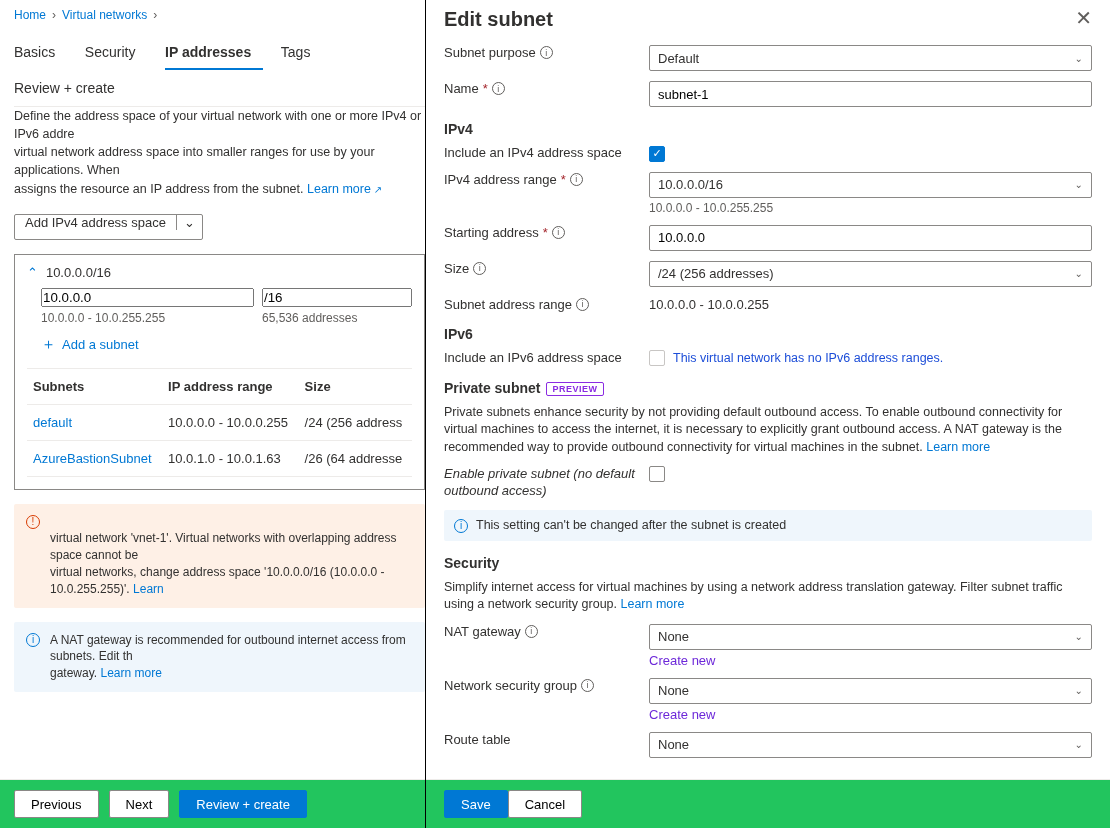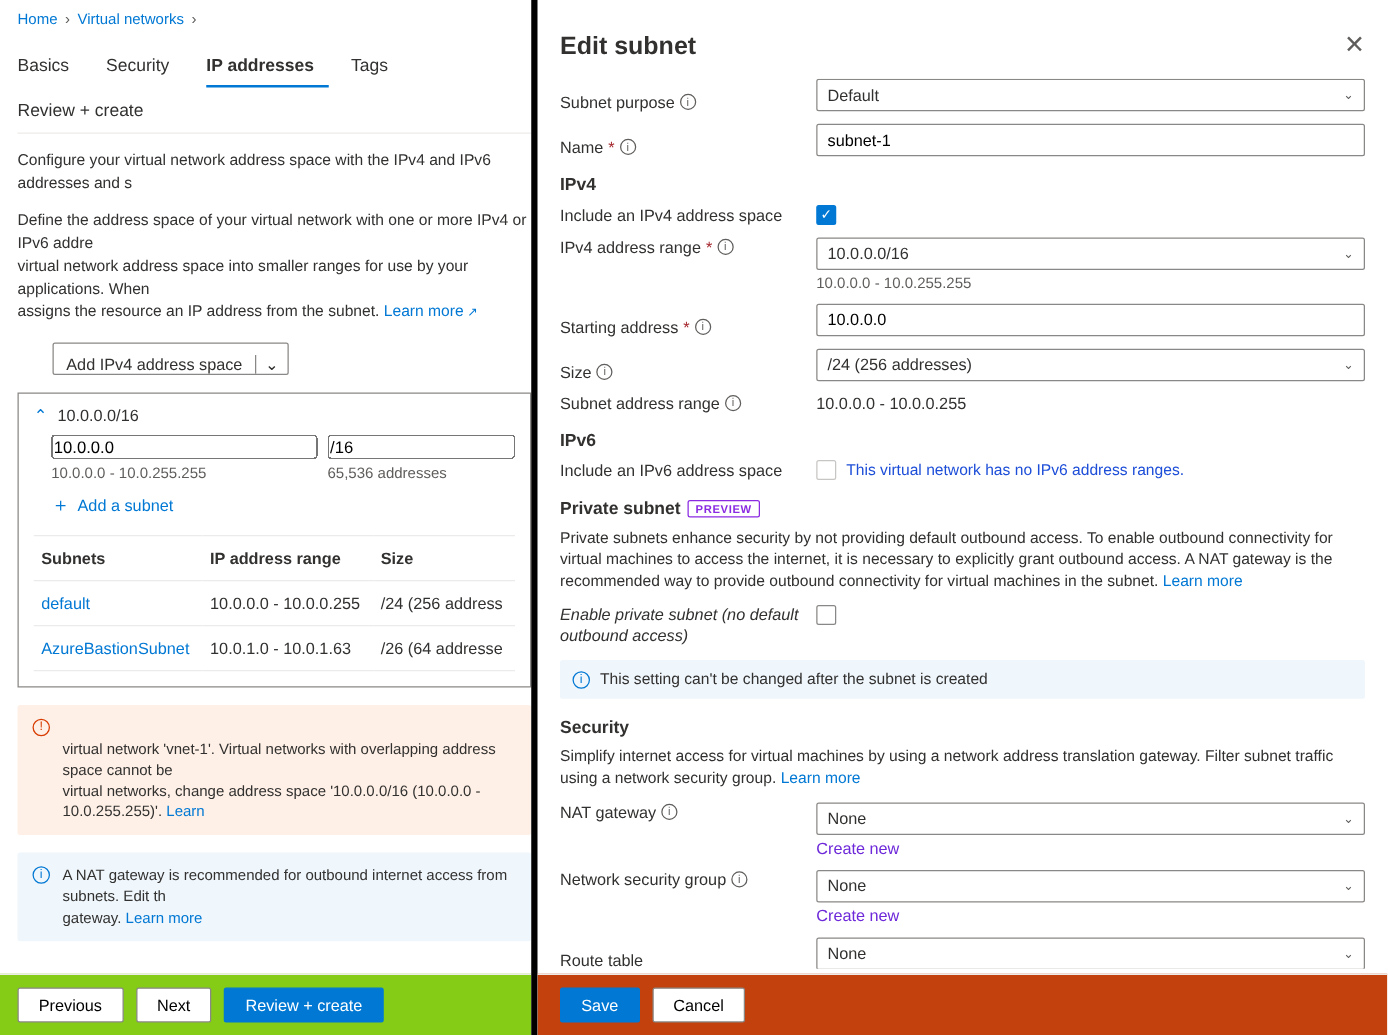--- a/index.html
+++ b/index.html
@@ -1,79 +1,79 @@
 <!DOCTYPE html>
 <html><head>
 <meta charset="utf-8">
 <style>
   * { box-sizing: border-box; margin: 0; padding: 0; font-family: "Segoe UI", sans-serif; }
   html, body { width: 1110px; height: 828px; overflow: hidden; color: #323130; font-size: 13px; background:#fff;}
   a { color: #0078D4; text-decoration: none; }
   .page { display: flex; width: 100%; height: 100%; }
   .left-pane { flex: 0 0 425px; padding: 8px 0 0 14px; position: relative; }
-  .right-pane { flex: 1; border-left: 5px solid #000000; padding: 26px 18px 0 18px; position: relative; overflow:hidden;}
+  .right-pane { flex: 1; border-left: 1px solid #000000; padding: 8px 18px 0 18px; position: relative; overflow:hidden;}
   
   .breadcrumb { font-size: 12px; padding: 0 0 6px 0; display:flex; gap:6px; align-items:center; color:#0078D4;}
   .breadcrumb .sep { color:#605e5c; }
   .page-title { font-size: 24px; font-weight: 600; padding-bottom: 6px; display:flex; align-items:center; gap:10px;}
   .ellipsis { color:#605e5c; font-size:16px;}
   
   .tabs { border-bottom: 1px solid #edebe9; margin-top: 6px; }
   .tab { display:inline-block; padding: 10px 12px 10px 0; margin-right:14px; font-size:14px; cursor:pointer;}
   .tab.active { color:#323130; font-weight:600; border-bottom:2px solid #0078D4; padding-bottom: 8px;}
   
   .desc { font-size: 12.5px; line-height: 1.45; padding: 12px 0; }
   .desc .link-ext::after { content:" ↗"; font-size:10px;}
   
-  .combo-btn { display:inline-flex; border:1px solid #8a8886; border-radius:2px; font-size:13px; height:26px; align-items:flex-end; margin-top:4px;margin-left:28px;}
+  .combo-btn { display:inline-flex; border:1px solid #8a8886; border-radius:2px; font-size:13px; height:26px; align-items:flex-start; margin-top:4px;}
   .combo-btn .lbl { padding:0 10px;}
   .combo-btn .split { border-left:1px solid #8a8886; width:26px; display:flex; align-items:center; justify-content:center;}
   
   .addr-box { border:1px solid #8a8886; margin-top:14px; padding: 10px 12px 12px 12px; }
   .addr-header { display:flex; align-items:center; gap:8px; font-size:13px; margin-bottom:8px;}
   .row2 { display:flex; gap:8px;}
   .hint { font-size:12px; color:#605e5c; padding-top:4px;}
   .add-subnet { display:flex; align-items:center; gap:6px; color:#0078D4; padding:10px 0 8px 14px; font-size:13px; cursor:pointer;}
   .add-subnet .plus{ font-size:15px; }
   .tbl { width:100%; border-collapse: collapse; margin-top:6px; font-size:13px;}
   .tbl th { text-align:left; font-weight:600; padding:10px 6px; border-top:1px solid #edebe9; border-bottom:1px solid #edebe9;}
   .tbl td { padding:10px 6px; border-bottom:1px solid #edebe9;}
   
   .alert { display:flex; gap:10px; padding:10px 12px; font-size:12px; border-radius:2px; margin-top:14px; line-height:1.4;}
   .alert.warn { background:#FEF0E6; }
   .alert.warn .ic { color:#D83B01;}
   .alert.info { background:#EFF6FC; }
   .alert.info .ic { color:#0078D4;}
   .ic-circle { width:14px; height:14px; border-radius:50%; border:1px solid currentColor; display:inline-flex; align-items:center; justify-content:center; font-size:10px; flex-shrink:0; margin-top:1px;}
   
-  .left-footer { position:absolute; bottom:0; left:0; right:0; padding:10px 14px; border-top:1px solid #edebe9; display:flex; gap:10px; background:#84cc16;}
+  .left-footer { position:absolute; bottom:0; left:0; right:0; padding:10px 14px; border-top:1px solid #edebe9; display:flex; gap:10px; background:#22c55e;}
   .btn { height:28px; padding:0 16px; font-size:13px; border:1px solid #8a8886; background:#fff; border-radius:2px; cursor:pointer;}
   .btn.primary { background:#0078D4; color:#fff; border-color:#0078D4;}
   
   .panel-header { display:flex; justify-content:space-between; align-items:flex-start; padding-bottom:14px;}
   .panel-title { font-size:20px; font-weight:600;}
   .close { font-size:20px; color:#605e5c; cursor:pointer; line-height:1;}
-  .form-row { display:flex; align-items:flex-end; margin-bottom:10px; font-size:13px;}
+  .form-row { display:flex; align-items:flex-start; margin-bottom:10px; font-size:13px;}
   .form-row.top { align-items:flex-start;}
   .form-row .label { flex:0 0 205px; display:flex; align-items:center; gap:4px;}
   .form-row .label .req { color:#A4262C;}
   .form-row .control { flex:1; }
   .select, .textin { width:100%; height:26px; border:1px solid #8a8886; border-radius:2px; padding:0 8px; font-size:13px; background:#fff; display:flex; align-items:center; justify-content:space-between;}
   .select .chev { font-size:10px; color:#605e5c;}
   .section-h { font-weight:600; font-size:14px; margin:14px 0 8px 0;}
   .section-sub { font-size:12.5px; line-height:1.4; color:#323130; margin-bottom:10px;}
   .checkbox { width:16px; height:16px; border:1px solid #8a8886; border-radius:2px; display:inline-flex; align-items:center; justify-content:center; background:#fff;}
   .checkbox.checked { background:#0078D4; border-color:#0078D4; color:#fff; font-size:11px;}
   .subhint { font-size:12px; color:#605e5c; padding-top:3px;}
   .info-i { width:13px; height:13px; border-radius:50%; border:1px solid #605e5c; display:inline-flex; align-items:center; justify-content:center; font-size:9px; color:#605e5c;}
   .preview-badge { font-size:9px; letter-spacing:0.5px; border:1px solid #8A2BE2; color:#8A2BE2; padding:1px 5px; border-radius:2px; margin-left:6px; vertical-align:middle; font-weight:600;}
   .link-small { color:#6d28d9; font-size:13px; cursor:pointer;}
   .muted { color:#1d4ed8; font-size:12.5px;}
   .right-scroll { height: calc(100% - 90px); overflow:hidden;}
-  .right-footer { position:absolute; bottom:0; left:0; right:0; padding:10px 18px; border-top:1px solid #edebe9; display:flex; gap:10px; background:#c2410c;}
+  .right-footer { position:absolute; bottom:0; left:0; right:0; padding:10px 18px; border-top:1px solid #edebe9; display:flex; background:#22c55e;}
   .info-bar { background:#EFF6FC; padding:8px 10px; display:flex; gap:8px; font-size:12.5px; border-radius:2px; margin:4px 0 6px 0; align-items:center;}
 </style>
 </head>
 <body>
 
 <div class="page">
 
 <div class="left-pane">
   <div class="breadcrumb">
     <a>Home</a>
@@ -83,21 +83,20 @@
   </div>
 
   <div class="tabs">
     <span class="tab">Basics</span>
     <span class="tab">Security</span>
     <span class="tab active">IP addresses</span>
     <span class="tab">Tags</span>
     <span class="tab">Review + create</span>
   </div>
 
-  <div class="desc">Configure your virtual network address space with the IPv4 and IPv6 addresses and s</div>
   <div class="desc" style="padding-top:0">
     <span>Define the address space of your virtual network with one or more IPv4 or IPv6 addre</span><br>
     <span>virtual network address space into smaller ranges for use by your applications. When</span><br>
     <span>assigns the resource an IP address from the subnet.</span>
     <a class="link-ext"> <span>Learn more</span></a>
   </div>
 
   <div class="combo-btn">
     <span class="lbl">Add IPv4 address space</span>
     <span class="split">⌄</span>

